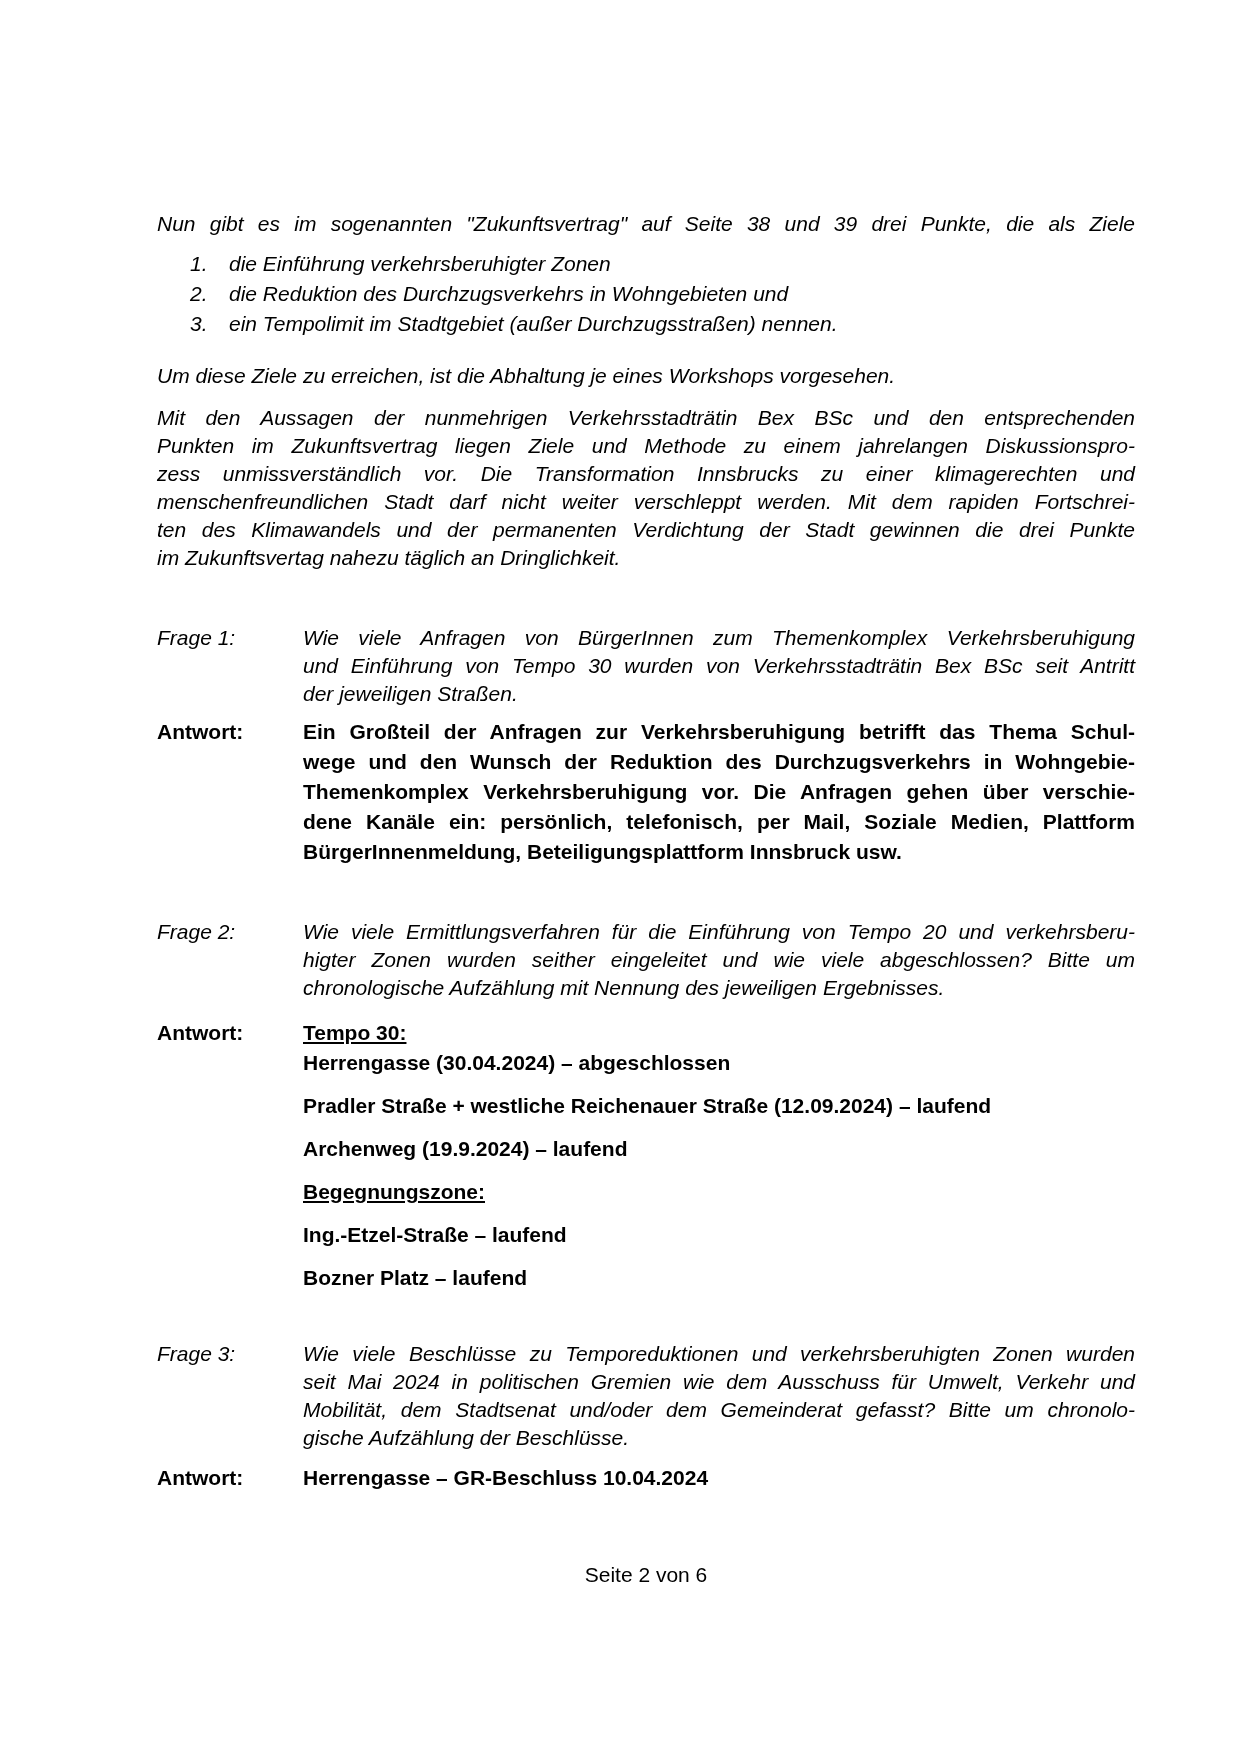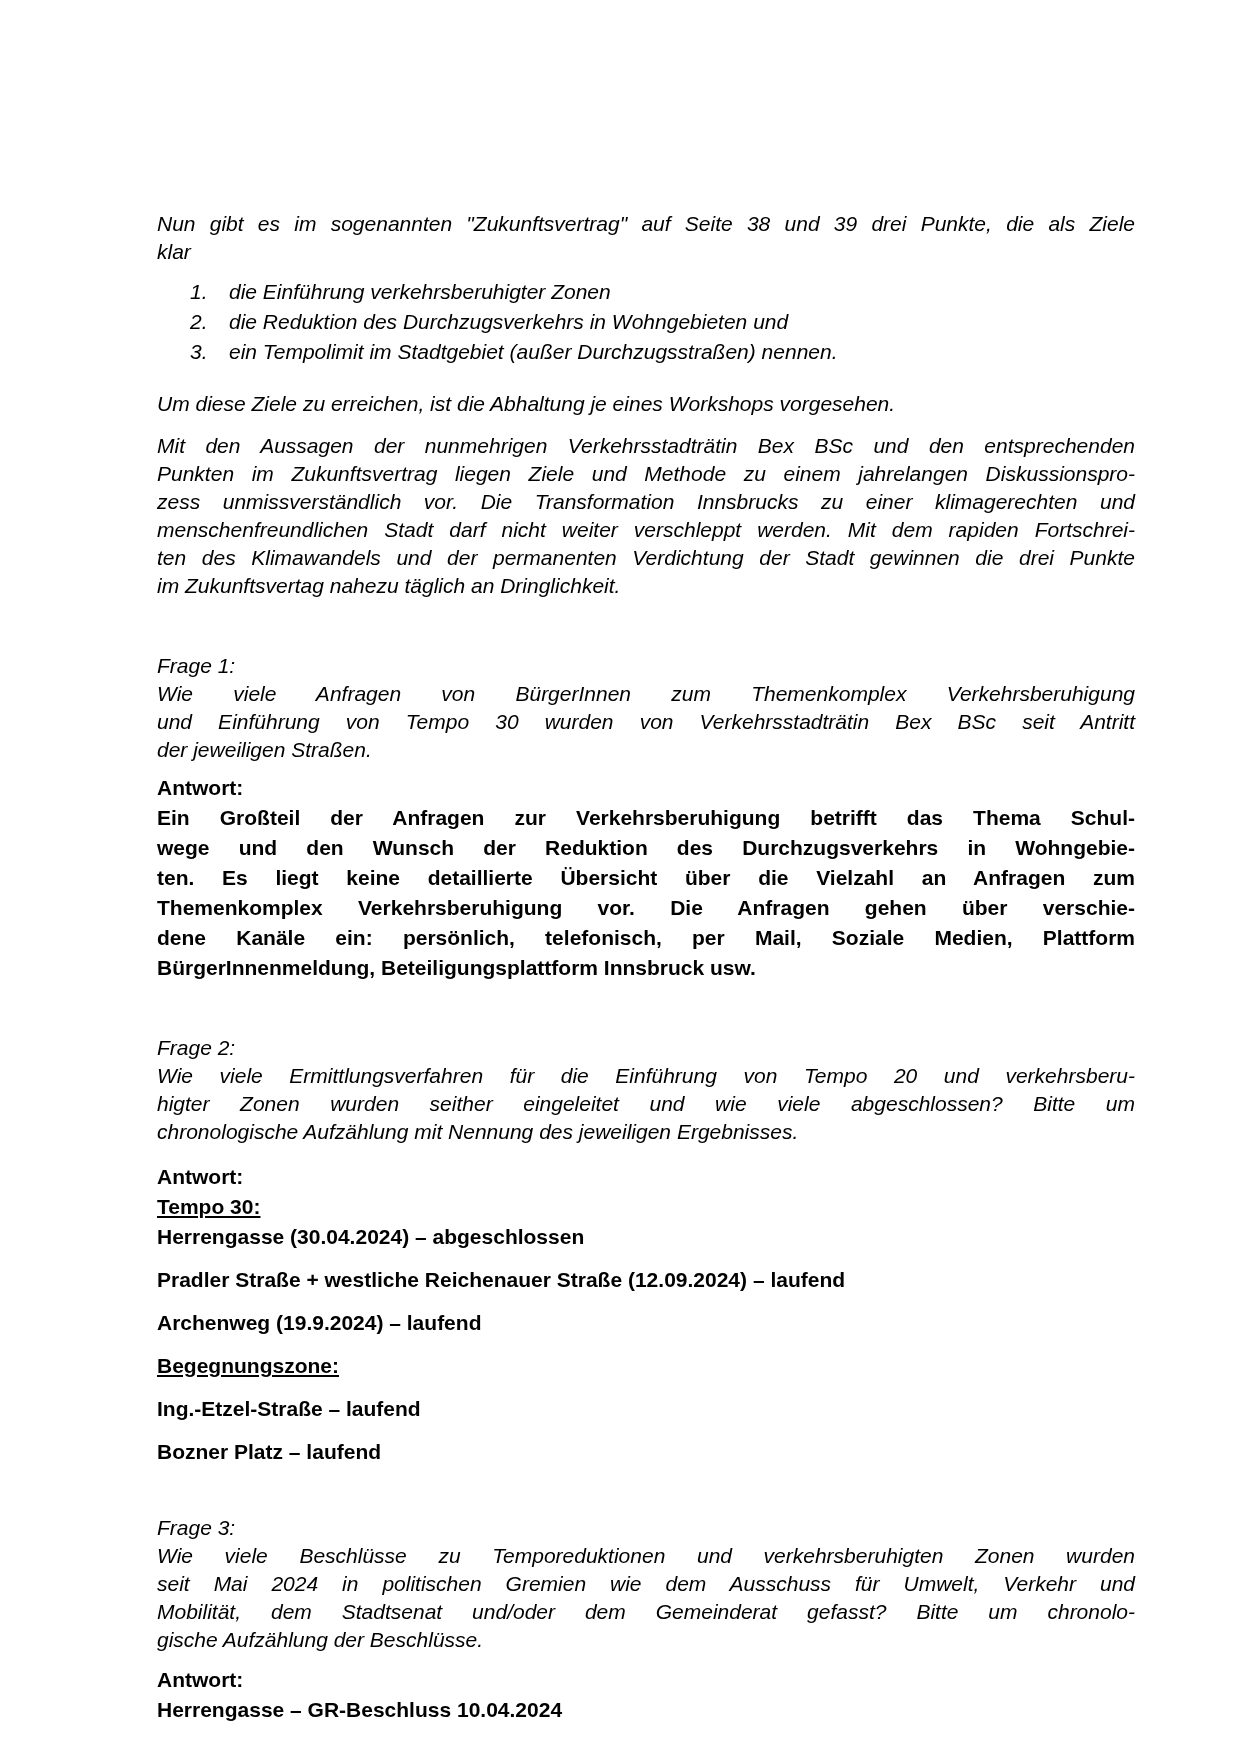--- a/index.html
+++ b/index.html
@@ -37,21 +37,21 @@
 
   
   .num-list { margin: 11px 0 0 33px; }
   .num-item { display: flex; line-height: 30px; font-style: italic; }
   .num-item .num { width: 39px; flex: none; }
 
   .p2 { margin-top: 23px; }
   .p3 { margin-top: 14px; }
 
   
-  .qa-row { display: flex; flex-direction: column; }
+  .qa-row { display: flex; }
   .qa-row.frage-1 { margin-top: 52px; }
   .qa-row.antwort-1 { margin-top: 9px; }
   .qa-row.frage-2 { margin-top: 51px; }
   .qa-row.antwort-2 { margin-top: 16px; }
   .qa-row.frage-3 { margin-top: 47px; }
   .qa-row.antwort-3 { margin-top: 11px; }
 
   .qa-label {
     width: 146px;
     flex: none;
@@ -86,21 +86,20 @@
   }
 </style>
 </head>
 <body>
 
 <div class="page">
   <div class="content">
 
     <div class="italic">
         <div class="ln jl">Nun gibt es im sogenannten "Zukunftsvertrag" auf Seite 38 und 39 drei Punkte, die als Ziele</div>
-        <div class="ln">klar</div>
       </div>
 
     <div class="num-list">
         <div class="num-item">
           <span class="num">1.</span>
           <span>die Einführung verkehrsberuhigter Zonen</span>
         </div>
         <div class="num-item">
           <span class="num">2.</span>
           <span>die Reduktion des Durchzugsverkehrs in Wohngebieten und</span>
@@ -129,21 +128,20 @@
           <div class="ln jl">und Einführung von Tempo 30 wurden von Verkehrsstadträtin Bex BSc seit Antritt</div>
           <div class="ln">der jeweiligen Straßen.</div>
         </div>
     </div>
 
     <div class="qa-row antwort-1">
       <div class="qa-label a">Antwort:</div>
       <div class="qa-content answer">
           <div class="ln jl">Ein Großteil der Anfragen zur Verkehrsberuhigung betrifft das Thema Schul-</div>
           <div class="ln jl">wege und den Wunsch der Reduktion des Durchzugsverkehrs in Wohngebie-</div>
-          <div class="ln jl">ten. Es liegt keine detaillierte Übersicht über die Vielzahl an Anfragen zum</div>
           <div class="ln jl">Themenkomplex Verkehrsberuhigung vor. Die Anfragen gehen über verschie-</div>
           <div class="ln jl">dene Kanäle ein: persönlich, telefonisch, per Mail, Soziale Medien, Plattform</div>
           <div class="ln">BürgerInnenmeldung, Beteiligungsplattform Innsbruck usw.</div>
         </div>
     </div>
 
     <div class="qa-row frage-2">
       <div class="qa-label q">Frage 2:</div>
       <div class="qa-content question">
           <div class="ln jl">Wie viele Ermittlungsverfahren für die Einführung von Tempo 20 und verkehrsberu-</div>

